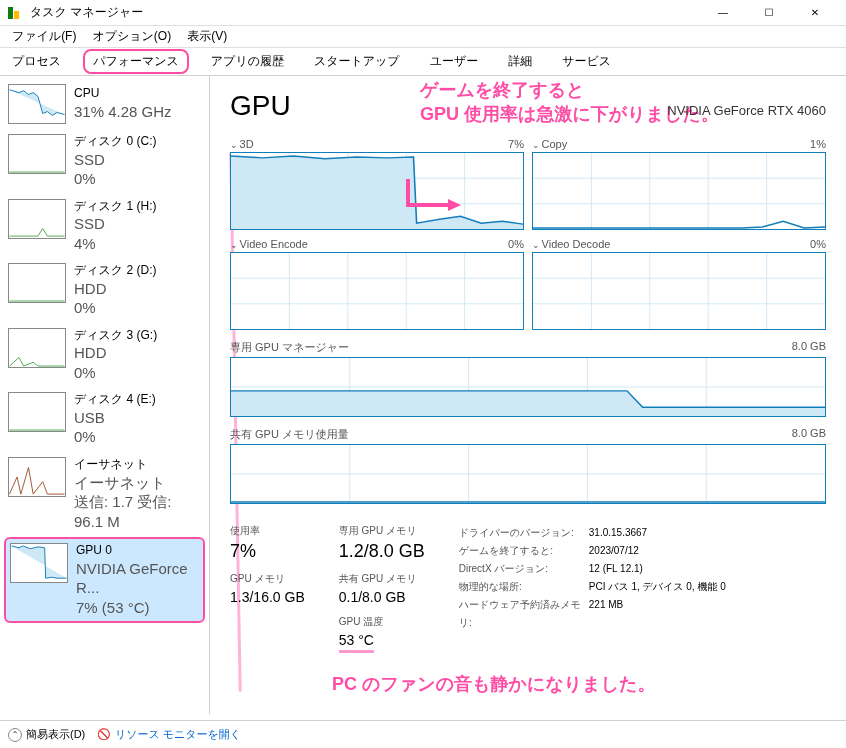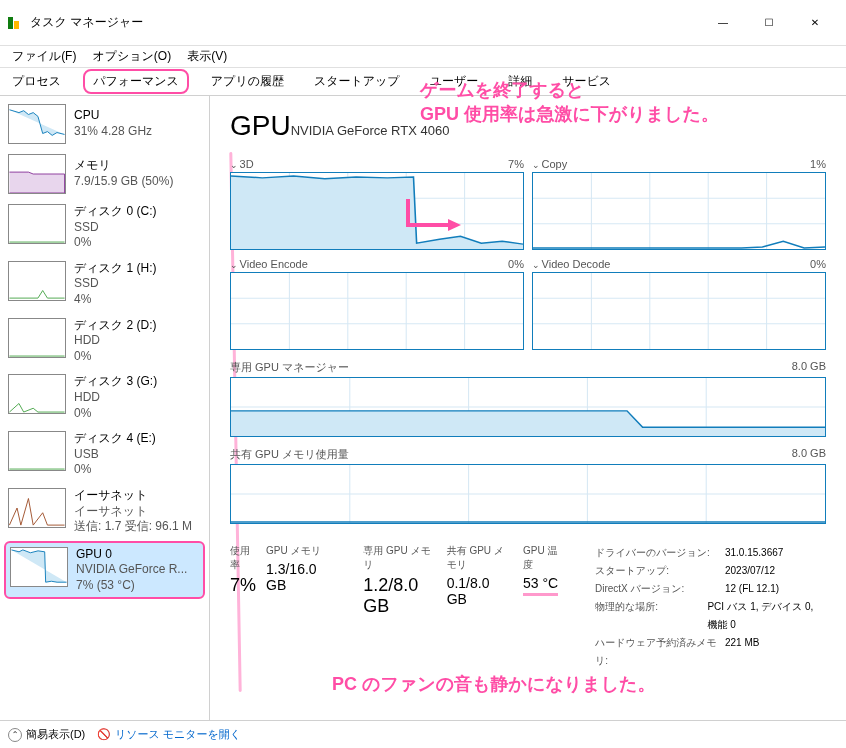--- a/index.html
+++ b/index.html
@@ -1,52 +1,52 @@
 <!DOCTYPE html>
 <html><head>
 <meta charset="utf-8">
 <style>
 * { margin: 0; padding: 0; box-sizing: border-box; font-family: "Yu Gothic UI", "Segoe UI", sans-serif; }
 body { background: #fff; width: 846px; height: 748px; overflow: hidden; font-size: 12px; color: #000; }
-.titlebar { height: 46px; display: flex; align-items: center; padding: 0 8px; border-bottom: 1px solid #e0e0e0; }
+.titlebar { height: 26px; display: flex; align-items: center; padding: 0 8px; border-bottom: 1px solid #e0e0e0; }
 .titlebar-icon { width: 16px; height: 16px; margin-right: 6px; position: relative; }
 .titlebar-icon::before { content: ''; position: absolute; width: 5px; height: 12px; background: #107c10; left: 0; top: 2px; }
 .titlebar-icon::after { content: ''; position: absolute; width: 5px; height: 8px; background: #ffb900; left: 6px; top: 6px; }
 .titlebar-title { flex: 1; font-size: 12px; }
 .win-controls { display: flex; gap: 0; }
 .win-btn { width: 46px; height: 30px; display: flex; align-items: center; justify-content: center; font-size: 10px; cursor: pointer; }
 .menubar { height: 22px; display: flex; align-items: center; padding: 0 4px; border-bottom: 1px solid #e0e0e0; font-size: 12px; }
 .menu-item { padding: 2px 8px; cursor: pointer; }
 .tabbar { height: 28px; display: flex; align-items: center; padding: 0 4px; border-bottom: 1px solid #d0d0d0; font-size: 12px; gap: 14px; }
 .tab { padding: 3px 8px; cursor: pointer; }
 .tab.highlighted { border: 2px solid #ff4da6; border-radius: 8px; padding: 2px 8px; }
 .main { display: flex; height: calc(100% - 110px); }
 .sidebar { width: 210px; border-right: 1px solid #d0d0d0; padding: 4px; overflow-y: auto; }
 .perf-item { display: flex; padding: 4px; gap: 8px; cursor: pointer; margin-bottom: 2px; }
 .perf-item.gpu-highlight { border: 2px solid #ff4da6; border-radius: 6px; background: #cce8ff; }
 .perf-thumb { width: 58px; height: 40px; border: 1px solid #888; background: #fff; position: relative; overflow: hidden; }
 .perf-thumb svg { width: 100%; height: 100%; }
 .perf-info { flex: 1; display: flex; flex-direction: column; justify-content: center; font-size: 11px; line-height: 1.3; }
 .perf-name { font-size: 12px; }
-.perf-sub { color: #555; font-size: 12px; }
+.perf-sub { color: #555; font-size: 15px; }
 .content { flex: 1; padding: 14px 20px; position: relative; }
-.gpu-header { display: flex; justify-content: flex-start; align-items: baseline; margin-bottom: 16px; }
+.gpu-header { display: flex; justify-content: space-between; align-items: baseline; margin-bottom: 16px; }
 .gpu-title { font-size: 28px; font-weight: 400; }
 .gpu-name { font-size: 13px; color: #333; }
 .chart-row { display: flex; gap: 8px; margin-bottom: 8px; }
 .chart-box { flex: 1; }
 .chart-label-row { display: flex; justify-content: space-between; font-size: 11px; color: #555; margin-bottom: 2px; }
 .chart-label-row .chev { font-size: 9px; margin-right: 2px; }
 .chart-area { height: 78px; border: 1px solid #117dbb; background: #fff; position: relative; }
 .chart-area.tall { height: 60px; }
 .chart-area svg { width: 100%; height: 100%; }
 .grid-line { stroke: #d6e8f4; stroke-width: 1; }
 .mem-label-row { display: flex; justify-content: space-between; font-size: 11px; color: #555; margin: 10px 0 2px; }
 .stats { display: flex; gap: 34px; margin-top: 20px; font-size: 11px; }
-.stat-col { display: flex; flex-direction: row; gap: 10px; }
+.stat-col { display: flex; flex-direction: column; gap: 10px; }
 .stat-block .label { color: #555; font-size: 10px; margin-bottom: 3px; }
 .stat-block .value { font-size: 18px; }
 .stat-block .value.medium { font-size: 14px; }
 .meta-col { font-size: 10px; color: #555; line-height: 1.8; }
 .meta-col .row { display: flex; }
 .meta-col .k { width: 130px; }
 .meta-col .v { color: #000; }
 .annotation { position: absolute; color: #ff4da6; font-size: 18px; font-weight: 600; pointer-events: none; }
 .ann1 { top: 78px; left: 420px; }
 .ann2 { top: 672px; left: 332px; }
@@ -105,31 +105,20 @@
         <svg viewBox="0 0 58 40">
             <polyline points="0,5 10,8 15,6 20,10 25,8 30,12 35,30 40,28 45,32 50,29 58,31" fill="#cfe8f6" stroke="#117dbb" stroke-width="1"></polyline>
           </svg>
       </div>
       <div class="perf-info">
         <div class="perf-name">CPU</div>
         <div class="perf-sub">31%  4.28 GHz</div>
       </div>
     </div>
 
-    <div class="perf-item">
-      <div class="perf-thumb">
-        <svg viewBox="0 0 58 40">
-            <polyline points="0,18 20,18 25,20 58,20 58,40 0,40" fill="#e8d6ed" stroke="#8b3a9c" stroke-width="1"></polyline>
-          </svg>
-      </div>
-      <div class="perf-info">
-        <div class="perf-name">メモリ</div>
-        <div class="perf-sub">7.9/15.9 GB (50%)</div>
-      </div>
-    </div>
 
     <div class="perf-item">
       <div class="perf-thumb">
         <svg viewBox="0 0 58 40">
             <polyline points="0,39 58,39" stroke="#4ca64c" stroke-width="1"></polyline>
           </svg>
       </div>
       <div class="perf-info">
         <div class="perf-name">ディスク 0 (C:)</div>
         <div class="perf-sub">SSD</div>
@@ -354,21 +343,21 @@
           <div class="label">GPU 温度</div>
           <div class="value medium"><span class="temp-underline">53 °C</span></div>
         </div>
       </div>
       <div class="meta-col">
         <div class="row">
             <span class="k">ドライバーのバージョン:</span>
             <span class="v">31.0.15.3667</span>
           </div>
         <div class="row">
-            <span class="k">スタートアップ:</span>
+            <span class="k">ゲームを終了すると:</span>
             <span class="v">2023/07/12</span>
           </div>
         <div class="row">
             <span class="k">DirectX バージョン:</span>
             <span class="v">12 (FL 12.1)</span>
           </div>
         <div class="row">
             <span class="k">物理的な場所:</span>
             <span class="v">PCI バス 1, デバイス 0, 機能 0</span>
           </div>

